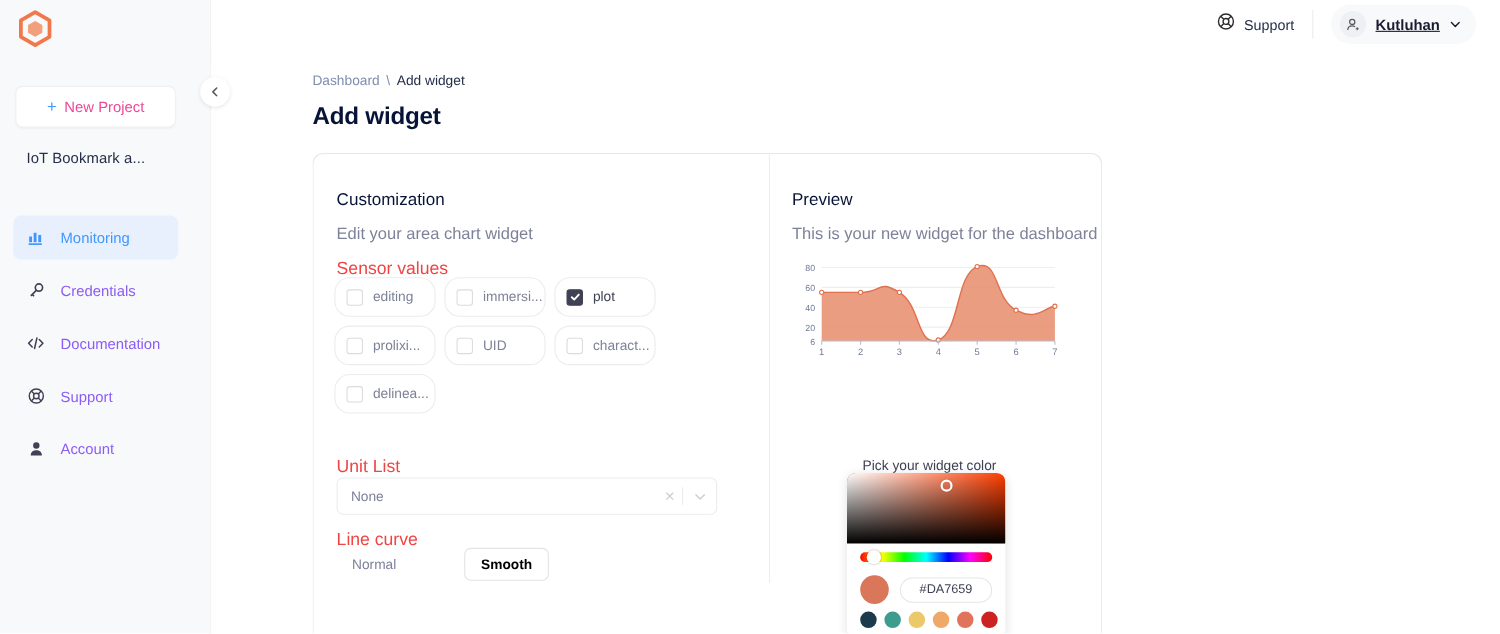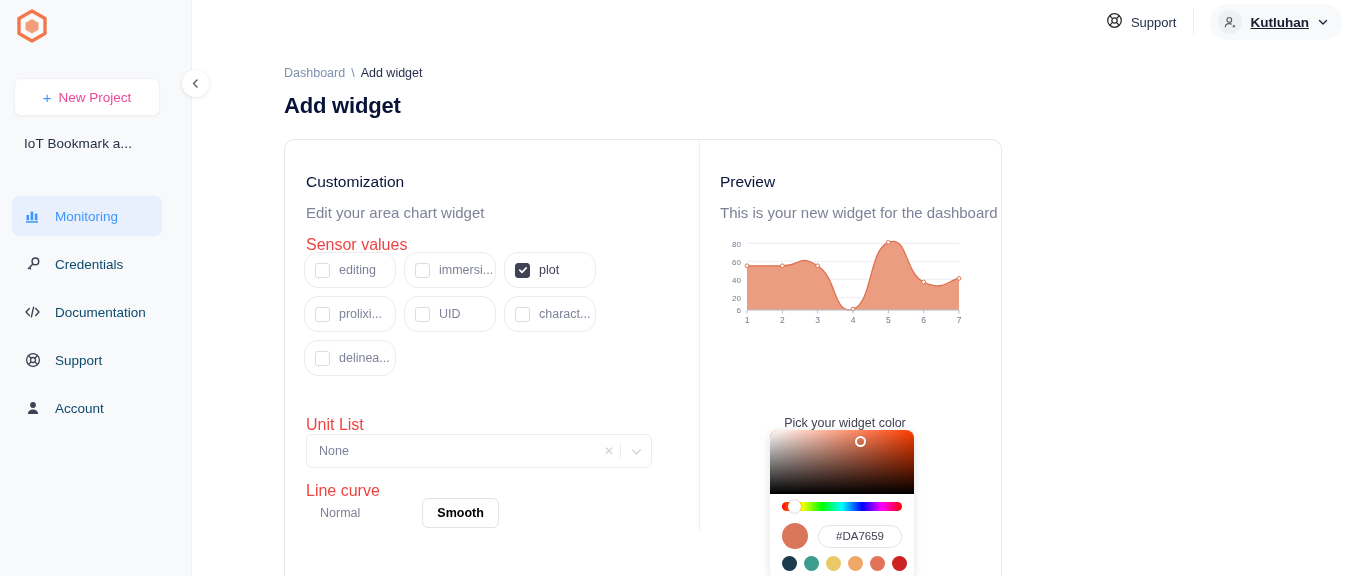--- a/index.html
+++ b/index.html
@@ -27,21 +27,21 @@
   .new-project .plus { color:#3e97ff; font-size:15px; line-height:1; font-weight:400; }
   .new-project .np-label { color:#ec4899; font-size:13.5px; }
   .project-name {
     position:absolute; left:24px; top:136px;
     font-size:13.5px; color:#252f4a; letter-spacing:0.1px;
   }
   .nav { position:absolute; left:12px; top:160px; width:150px;margin-top:36px; }
   .nav-item {
     display:flex; align-items:center; gap:14px; height:40px;
     padding:0 12px; border-radius:7px; margin-bottom:8px; cursor:pointer;
-    color:#0c4a6e; font-size:13.5px;
+    color:#8b5cf6; font-size:13.5px;
   }
   .nav-item.active { background:#e9f0fd; color:#3e97ff; }
   .nav-item .nav-ico { width:17px; height:17px; display:flex; align-items:center; justify-content:center; flex:0 0 17px; }
   .nav-item .nav-ico svg { display:block; }
 
   
   .collapse-btn {
     position:absolute; left:182px; top:70px; width:27px; height:27px;
     background:#ffffff; border-radius:50%;
     box-shadow:0 1px 4px rgba(0,0,0,0.10);

